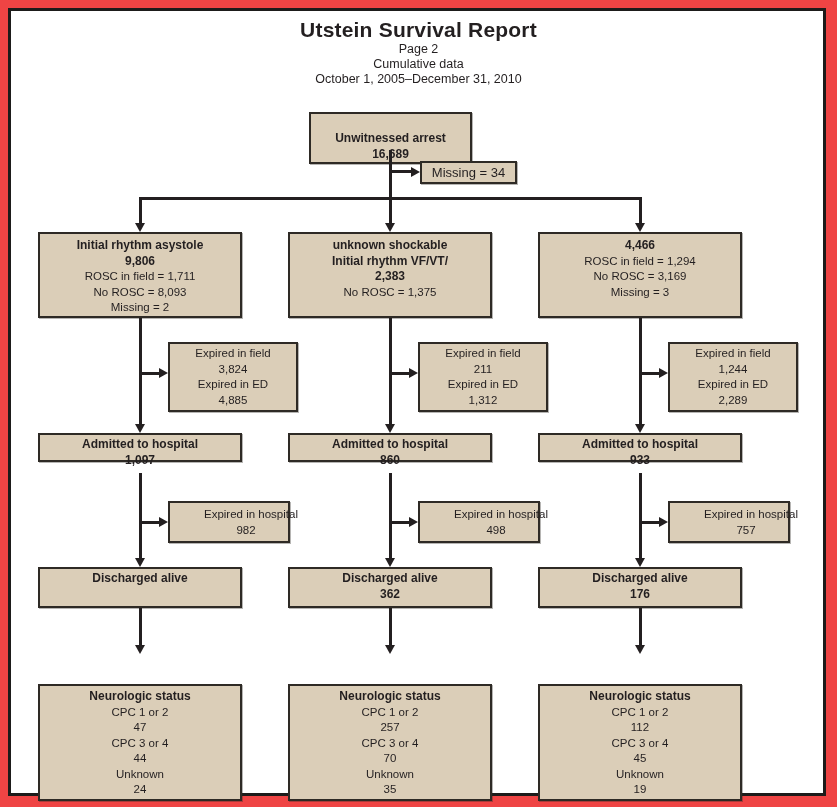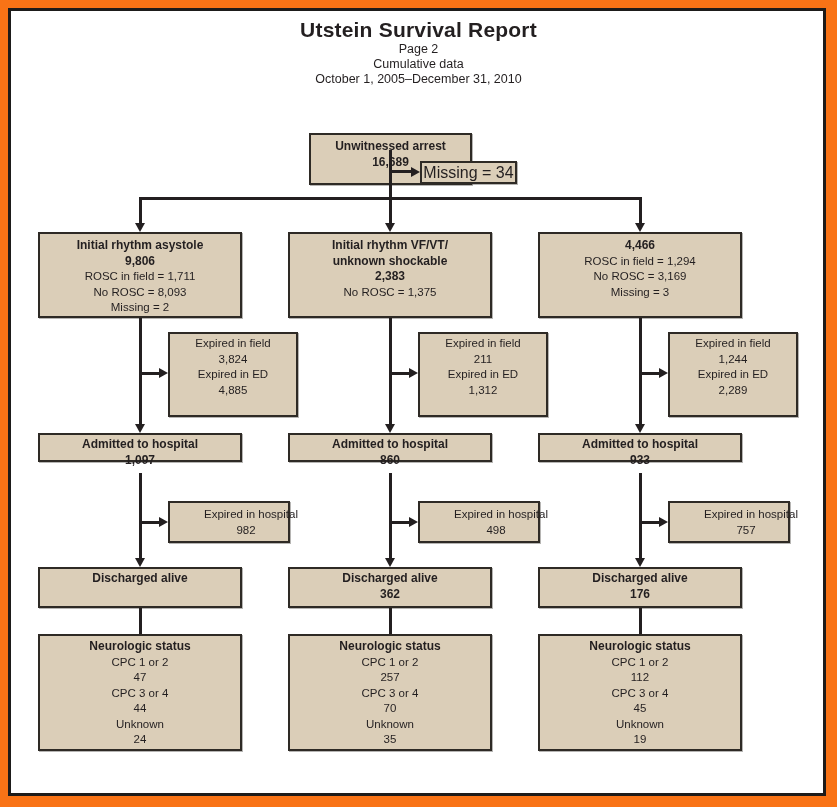--- a/index.html
+++ b/index.html
@@ -1,17 +1,17 @@
 <!DOCTYPE html>
 <html><head>
 <meta charset="utf-8">
 <style>
   html,body{margin:0;padding:0;background:#ffffff;}
   #canvas{
-    position:relative;width:837px;height:807px;background:#f97316;
+    position:relative;width:837px;height:807px;background:#ef4444;
     font-family:"Liberation Sans",sans-serif;color:#231f20;overflow:hidden;text-decoration:underline;
   }
   #frame{position:absolute;left:8px;top:8px;width:818px;height:788px;
     border:3px solid #1d1b1a;box-sizing:border-box;background:#ffffff;}
   .titleblock{position:absolute;left:0;top:18px;width:837px;text-align:center;}
   .title{font-size:21px;font-weight:bold;line-height:24px;letter-spacing:0.2px;}
   .sub{font-size:12.5px;line-height:15px;}
   .box{position:absolute;background:#dbceb8;border:2px solid #2e2a25;
     box-sizing:border-box;text-align:center;box-shadow:1px 1px 0 rgba(46,42,37,0.35);}
   .line{font-size:11.5px;line-height:15.5px;white-space:nowrap;}
@@ -21,30 +21,30 @@
   .vline{width:3px;}
   .hline{height:3px;}
   .arr-d{position:absolute;width:0;height:0;
     border-left:5.5px solid transparent;border-right:5.5px solid transparent;
     border-top:9px solid #231f20;}
   .arr-r{position:absolute;width:0;height:0;
     border-top:5.5px solid transparent;border-bottom:5.5px solid transparent;
     border-left:9px solid #231f20;}
   
   .rhythm{top:232px;width:204px;height:86px;padding-top:4px;}
-  .exfield{top:332px;width:130px;height:85px;padding-top:2px;}
+  .exfield{top:342px;width:130px;height:70px;padding-top:2px;}
   .admitted{top:433px;width:204px;height:29px;padding-top:2px;}
   .exhosp{top:501px;width:122px;height:42px;padding-top:3px;}
   .discharged{top:567px;width:204px;height:41px;padding-top:2px;}
-  .neuro{top:634px;width:204px;height:117px;padding-top:3px;}
+  .neuro{top:684px;width:204px;height:117px;padding-top:3px;}
   .exhosp .line{line-height:16px;margin-left:34px;}
-  .topbox{left:309px;top:112px;width:163px;height:52px;padding-top:3px;margin-top:21px;}
+  .topbox{left:309px;top:112px;width:163px;height:52px;padding-top:16px;}
   .topbox .line{line-height:16px;}
   .missing{left:420px;top:161px;width:97px;height:23px;}
-  .missing .line{line-height:19px;font-size:16px;}
+  .missing .line{line-height:19px;font-size:13px;}
 </style>
 </head>
 <body>
 
 <div id="canvas">
   <div id="frame"></div>
 
   <div class="titleblock">
     <div class="title">Utstein Survival Report</div>
     <div class="sub">Page 2</div>
@@ -111,22 +111,22 @@
     <div class="line b">Neurologic status</div>
     <div class="line">CPC 1 or 2</div>
     <div class="line">47</div>
     <div class="line">CPC 3 or 4</div>
     <div class="line">44</div>
     <div class="line">Unknown</div>
     <div class="line">24</div>
   </div>
 
   <div class="box rhythm" style="left:288px;">
+    <div class="line b">unknown shockable</div>
     <div class="line b">Initial rhythm VF/VT/</div>
-    <div class="line b">unknown shockable</div>
     <div class="line b">2,383</div>
     <div class="line">No ROSC = 1,375</div>
 
   </div>
   <div class="vline" style="left:388.5px;top:318px;height:106px;"></div>
   <div class="hline" style="left:390px;top:371.5px;width:19px;"></div>
   <div class="arr-r" style="left:409px;top:367.5px;"></div>
   <div class="arr-d" style="left:384.5px;top:424px;"></div>
   <div class="box exfield" style="left:418px;">
     <div class="line">Expired in field</div>

